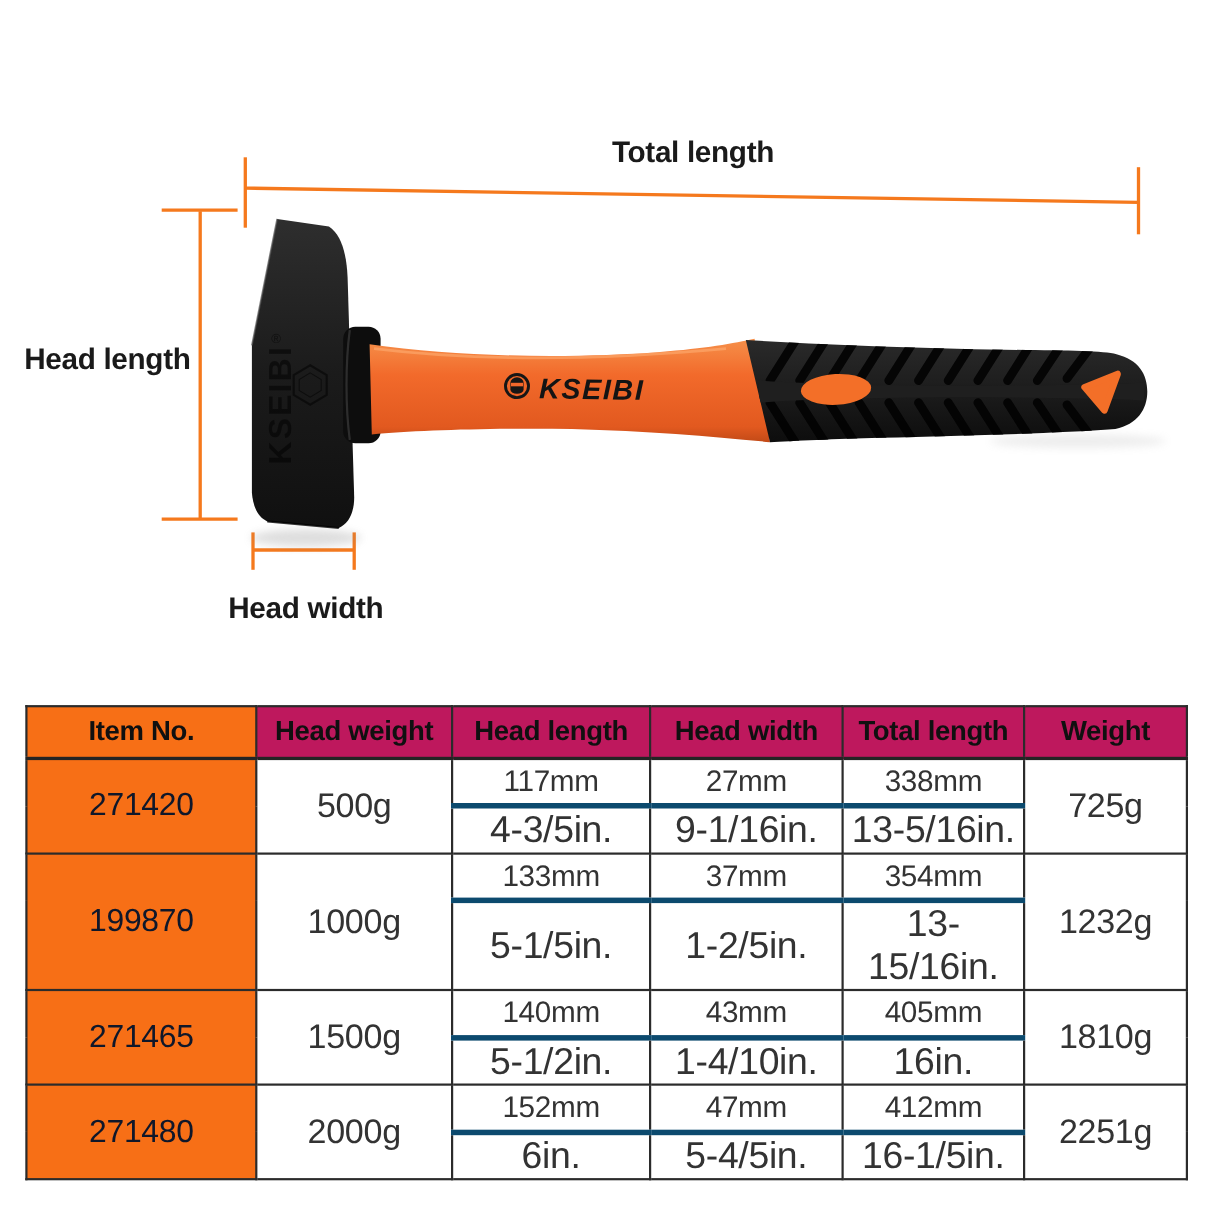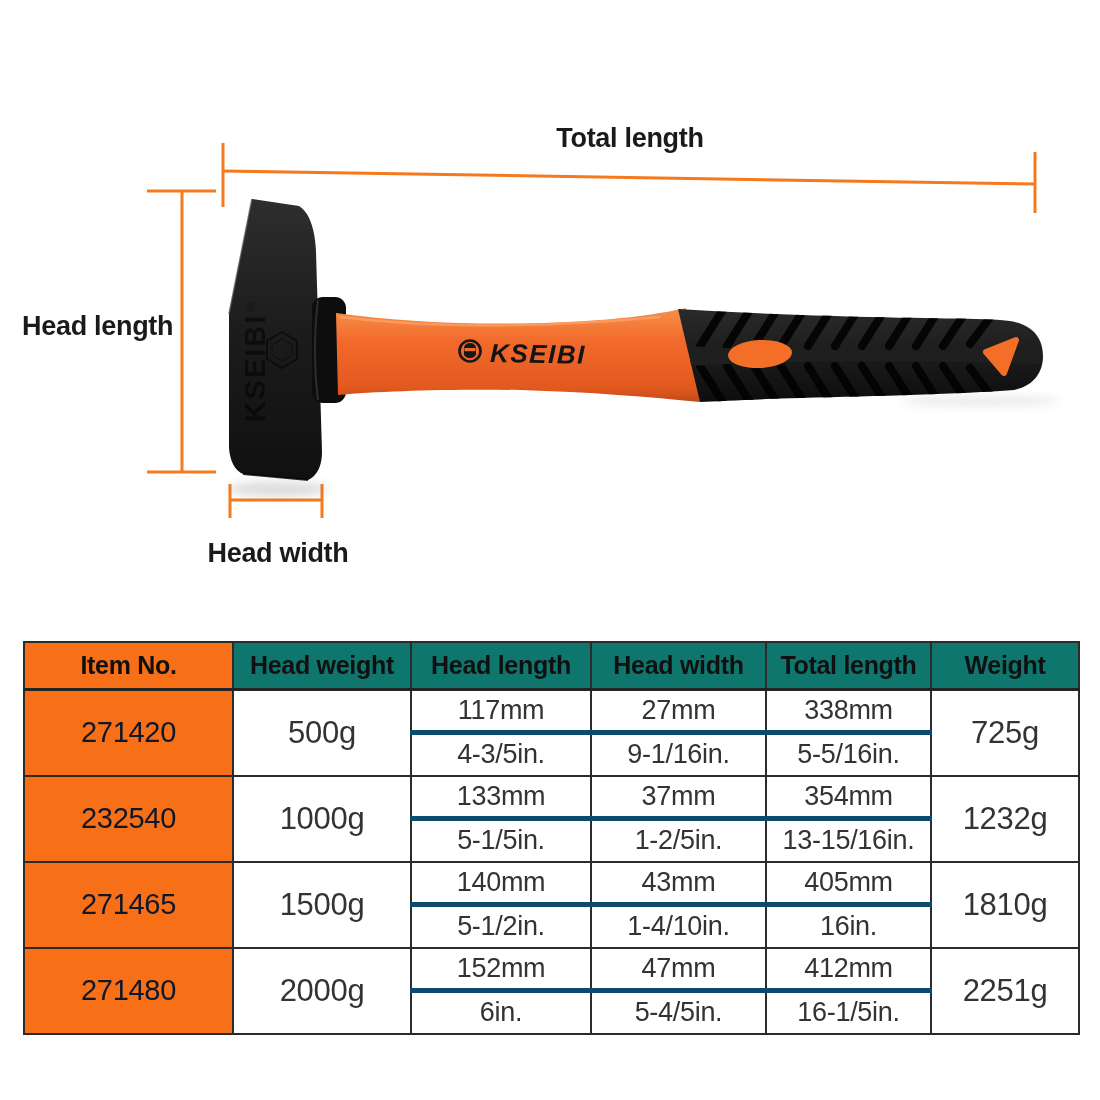--- a/index.html
+++ b/index.html
@@ -21,30 +21,30 @@
   table.spec{
     position:absolute;left:23px;top:641px;width:1055px;
     border-collapse:collapse;table-layout:fixed;
     font-family:"Liberation Sans", sans-serif;
   }
   table.spec th, table.spec td{
     border:2px solid #2b2b2b;text-align:center;vertical-align:middle;
     padding:0;letter-spacing:-0.3px;
   }
   table.spec thead th{
-    height:45px;font-size:25px;font-weight:bold;color:#101010;background:#0f766e;
+    height:45px;font-size:25px;font-weight:bold;color:#101010;background:#be185d;
     border-bottom:3px solid #242424;
   }
   table.spec th.orange, table.spec td.orange{background:#f76f16;}
   table.spec td{color:#333333;background:#ffffff;}
   table.spec td.big{font-size:31px;}
   table.spec td.item{font-size:29px;color:#0f172a;}
   table.spec tr.sub{height:43px;}
   table.spec td.mm{font-size:27px;border-bottom:5px solid #0c4a6e;}
-  table.spec td.in{font-size:27px;border-top:1px solid #5a5a5a;}
+  table.spec td.in{font-size:34px;border-top:1px solid #5a5a5a;}
 </style>
 </head>
 <body>
 
 <div class="canvas">
 
   <svg id="figure-svg" width="1100" height="620" viewBox="0 0 1100 620" xmlns="http://www.w3.org/2000/svg">
     <defs>
       <linearGradient id="headGrad" x1="0" y1="0" x2="0" y2="1">
         <stop offset="0" stop-color="#2e2e2e"></stop>
@@ -189,25 +189,25 @@
         <td class="orange item" rowspan="2">271420</td>
         <td class="big" rowspan="2">500g</td>
         <td class="mm">117mm</td>
         <td class="mm">27mm</td>
         <td class="mm">338mm</td>
         <td class="big" rowspan="2">725g</td>
       </tr>
       <tr class="sub">
         <td class="in">4-3/5in.</td>
         <td class="in">9-1/16in.</td>
-        <td class="in">5-5/16in.</td>
-      </tr>
-
-      <tr class="sub">
-        <td class="orange item" rowspan="2">232540</td>
+        <td class="in">13-5/16in.</td>
+      </tr>
+
+      <tr class="sub">
+        <td class="orange item" rowspan="2">199870</td>
         <td class="big" rowspan="2">1000g</td>
         <td class="mm">133mm</td>
         <td class="mm">37mm</td>
         <td class="mm">354mm</td>
         <td class="big" rowspan="2">1232g</td>
       </tr>
       <tr class="sub">
         <td class="in">5-1/5in.</td>
         <td class="in">1-2/5in.</td>
         <td class="in">13-15/16in.</td>

